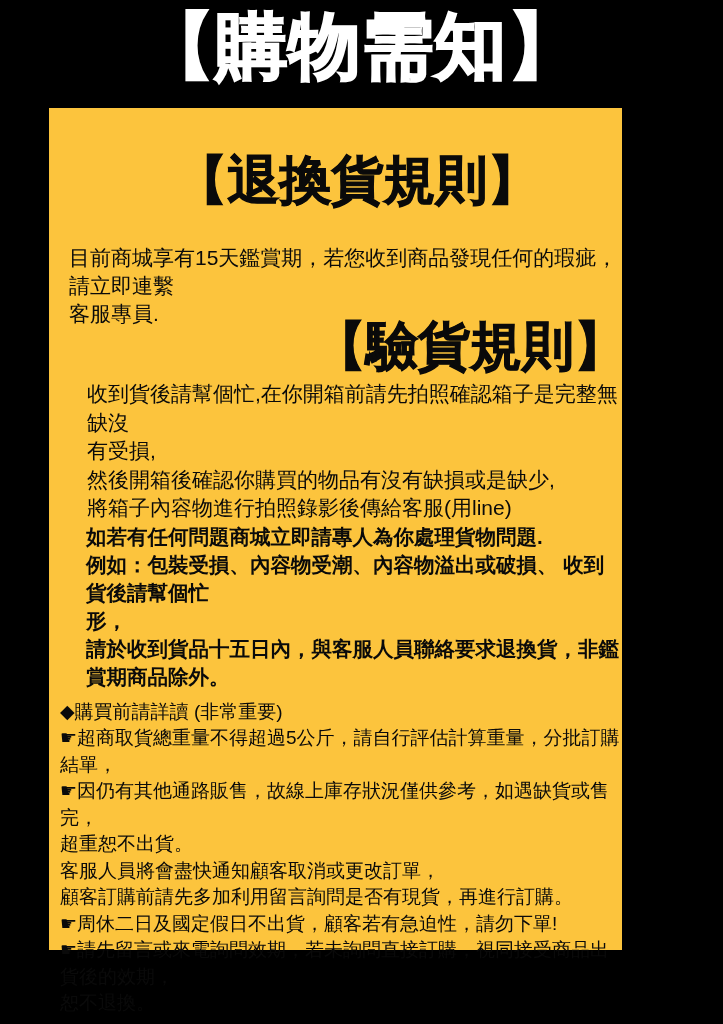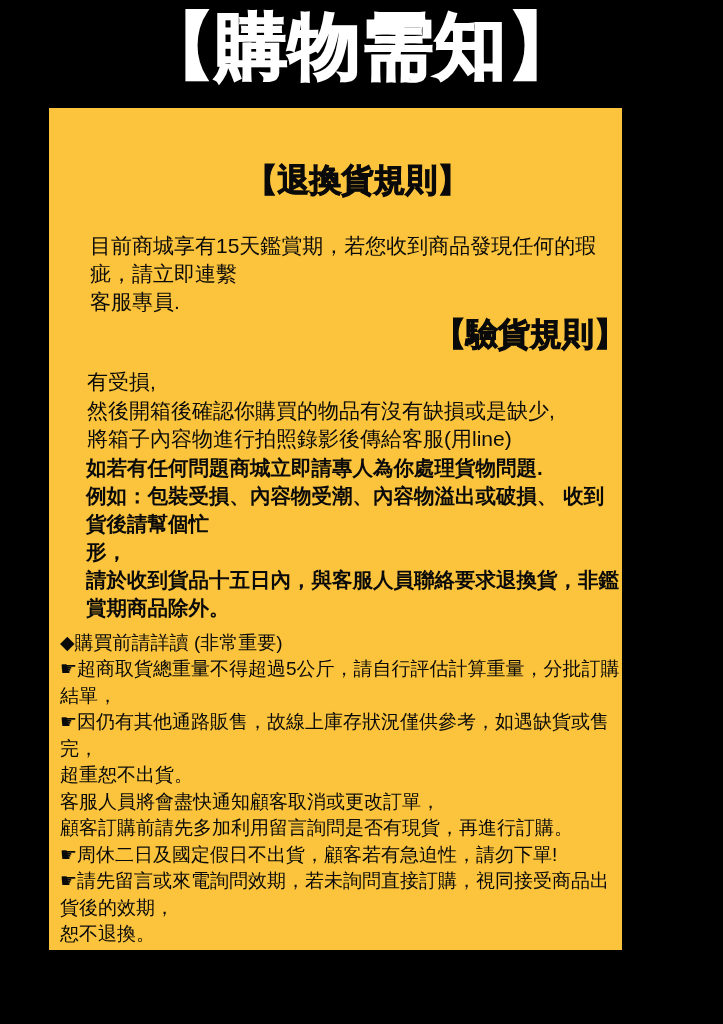--- a/index.html
+++ b/index.html
@@ -33,34 +33,34 @@
     top: 108px;
     width: 577px;
     height: 842px;
     background: #FCC43D;
     color: #0a0a0a;
   }
   .sec-h {
     margin: 0;
     padding-left: 40px; 
     text-align: center;
-    font-size: 32px;
+    font-size: 52px;
     line-height: 48px;
     font-weight: 900;
     -webkit-text-stroke: 1px #0a0a0a;
   }
   .sec-h.first { margin-top: 48px; }
   .sec-h.second { margin-top: -6px; text-align: right; }
   .para {
     font-size: 21px;
     line-height: 28px;
   }
   .p1 {
-    margin-top: 28px;
-    padding: 0 6px 0 41px;
+    margin-top: 40px;
+    padding: 0 6px 0 20px;
   }
   .p2 {
     margin-top: 10px;
     padding: 0 6px 0 38px;
     line-height: 28.5px;
   }
   .p3 {
     padding: 0 2px 0 37px;
     font-size: 20.5px;
     font-weight: bold;
@@ -86,20 +86,21 @@
     <h2 class="sec-h first">【退換貨規則】</h2>
 
     <div class="para p1">
         <div class="line">目前商城享有15天鑑賞期，若您收到商品發現任何的瑕疵，請立即連繫</div>
         <div class="line">客服專員.</div>
       </div>
 
     <h2 class="sec-h second">【驗貨規則】</h2>
 
     <div class="para p2">
+        <div class="line">收到貨後請幫個忙,在你開箱前請先拍照確認箱子是完整無缺沒</div>
         <div class="line">有受損,</div>
         <div class="line">然後開箱後確認你購買的物品有沒有缺損或是缺少,</div>
         <div class="line">將箱子內容物進行拍照錄影後傳給客服(用line)</div>
       </div>
 
     <div class="para p3">
         <div class="line">如若有任何問題商城立即請專人為你處理貨物問題.</div>
         <div class="line">例如：包裝受損、內容物受潮、內容物溢出或破損、 收到貨後請幫個忙</div>
         <div class="line">形，</div>
         <div class="line">請於收到貨品十五日內，與客服人員聯絡要求退換貨，非鑑賞期商品除外。</div>

